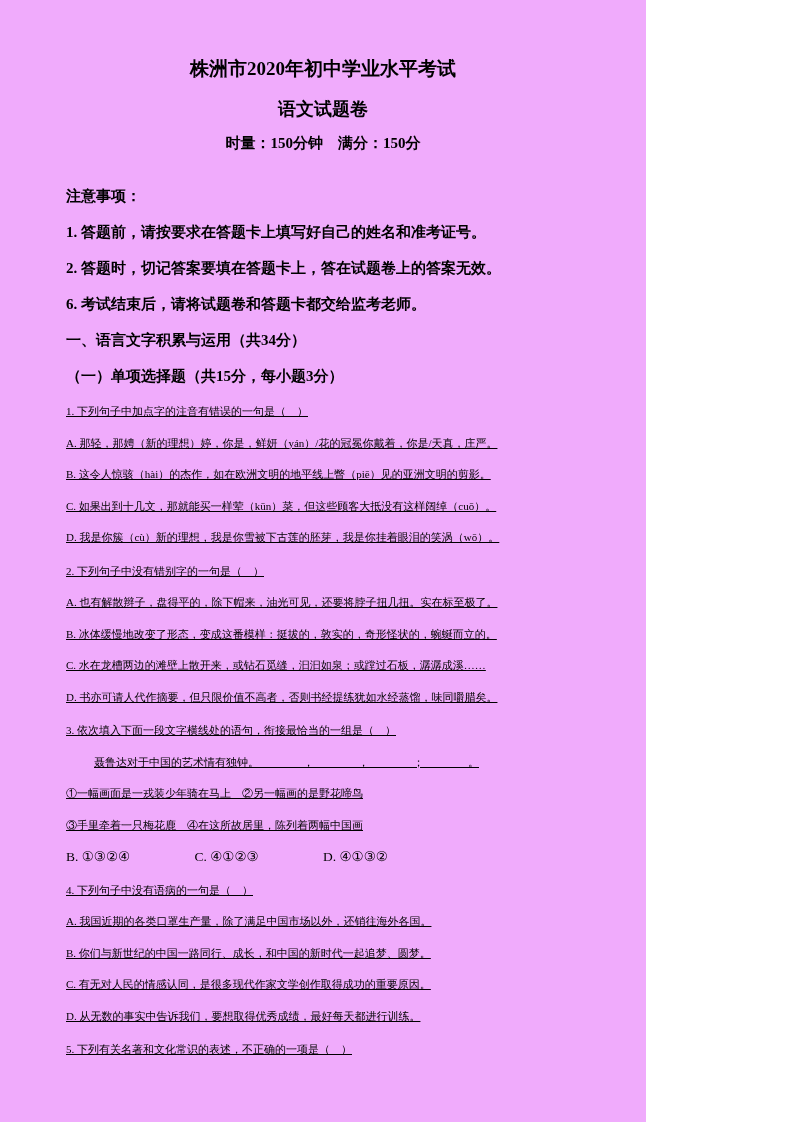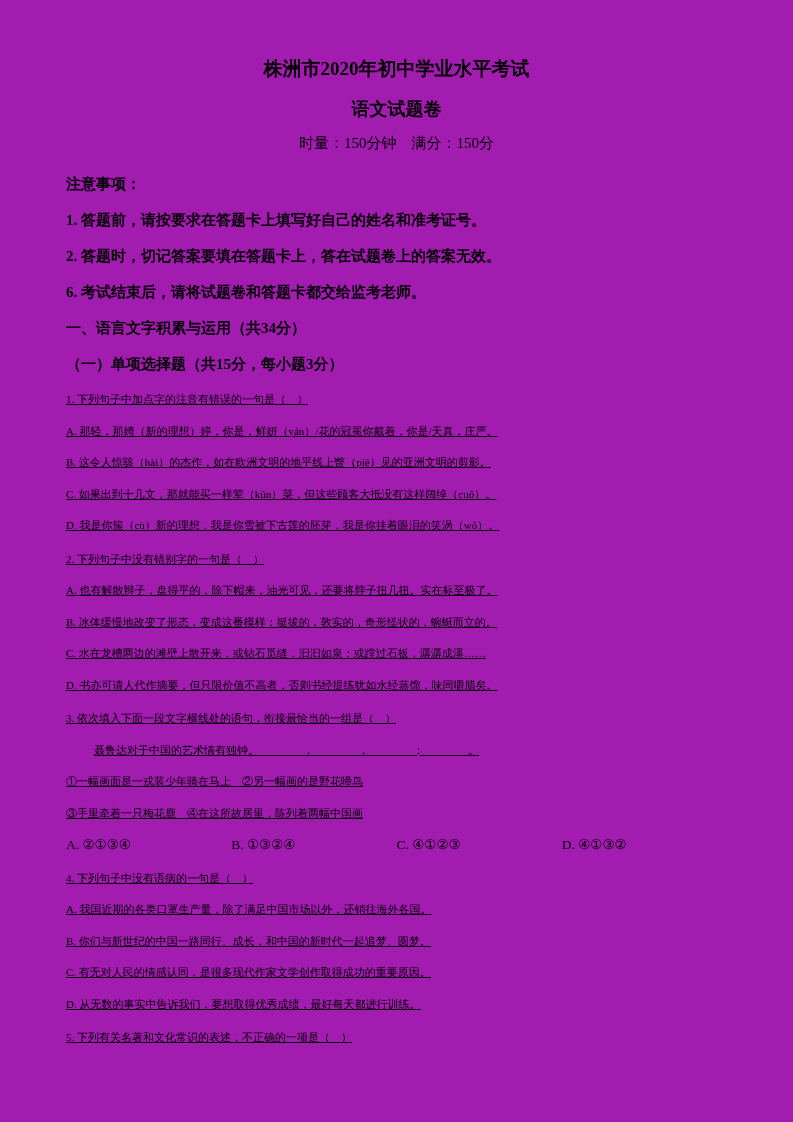--- a/index.html
+++ b/index.html
@@ -1,24 +1,24 @@
 <!DOCTYPE html>
 <html><head>
 <meta charset="utf-8">
 <style>
   html, body {
     margin: 0;
     padding: 0;
     background: #ffffff;
   }
   .page {
-    width: 793px;
+    width: 646px;
     height: 1122px;
     box-sizing: border-box;
-    background: #a21caf;
+    background: #f0abfc;
     color: #000000;
     padding: 56px 66px 0 66px;
     font-family: "Liberation Serif", "DejaVu Serif", serif;
     overflow: hidden;
   }
   .title {
     font-size: 19px;
     font-weight: bold;
     text-align: center;
     line-height: 1.35;
@@ -26,24 +26,24 @@
   }
   .subtitle {
     font-size: 18px;
     font-weight: bold;
     text-align: center;
     line-height: 1.3;
     margin-bottom: 12px;
   }
   .meta {
     font-size: 15px;
-    font-weight: normal;
+    font-weight: bold;
     text-align: center;
     line-height: 1.4;
-    margin-bottom: 12px;
+    margin-bottom: 24px;
   }
   .hline {
     font-size: 15px;
     font-weight: bold;
     line-height: 36px;
   }
   .qline {
     font-size: 11px;
     line-height: 31.5px;
     white-space: nowrap;
@@ -91,21 +91,20 @@
   <div class="qline">A. 也有解散辫子，盘得平的，除下帽来，油光可见，还要将脖子扭几扭。实在标至极了。</div>
   <div class="qline">B. 冰体缓慢地改变了形态，变成这番模样：挺拔的，敦实的，奇形怪状的，蜿蜒而立的。</div>
   <div class="qline">C. 水在龙槽两边的滩壁上散开来，或钻石觅缝，汩汩如泉；或蹚过石板，潺潺成溪……</div>
   <div class="qline">D. 书亦可请人代作摘要，但只限价值不高者，否则书经提练犹如水经蒸馏，味同嚼腊矣。</div>
 
   <div class="qline qstem">3. 依次填入下面一段文字横线处的语句，衔接最恰当的一组是（　）</div>
   <div class="qline indent">聂鲁达对于中国的艺术情有独钟。________，________，________；________。</div>
   <div class="qline">①一幅画面是一戎装少年骑在马上　②另一幅画的是野花啼鸟</div>
   <div class="qline">③手里牵着一只梅花鹿　④在这所故居里，陈列着两幅中国画</div>
   <div class="choices">
-    <span>A. ②①③④</span>
     <span>B. ①③②④</span>
     <span>C. ④①②③</span>
     <span>D. ④①③②</span>
   </div>
 
   <div class="qline qstem">4. 下列句子中没有语病的一句是（　）</div>
   <div class="qline">A. 我国近期的各类口罩生产量，除了满足中国市场以外，还销往海外各国。</div>
   <div class="qline">B. 你们与新世纪的中国一路同行、成长，和中国的新时代一起追梦、圆梦。</div>
   <div class="qline">C. 有无对人民的情感认同，是很多现代作家文学创作取得成功的重要原因。</div>
   <div class="qline">D. 从无数的事实中告诉我们，要想取得优秀成绩，最好每天都进行训练。</div>

